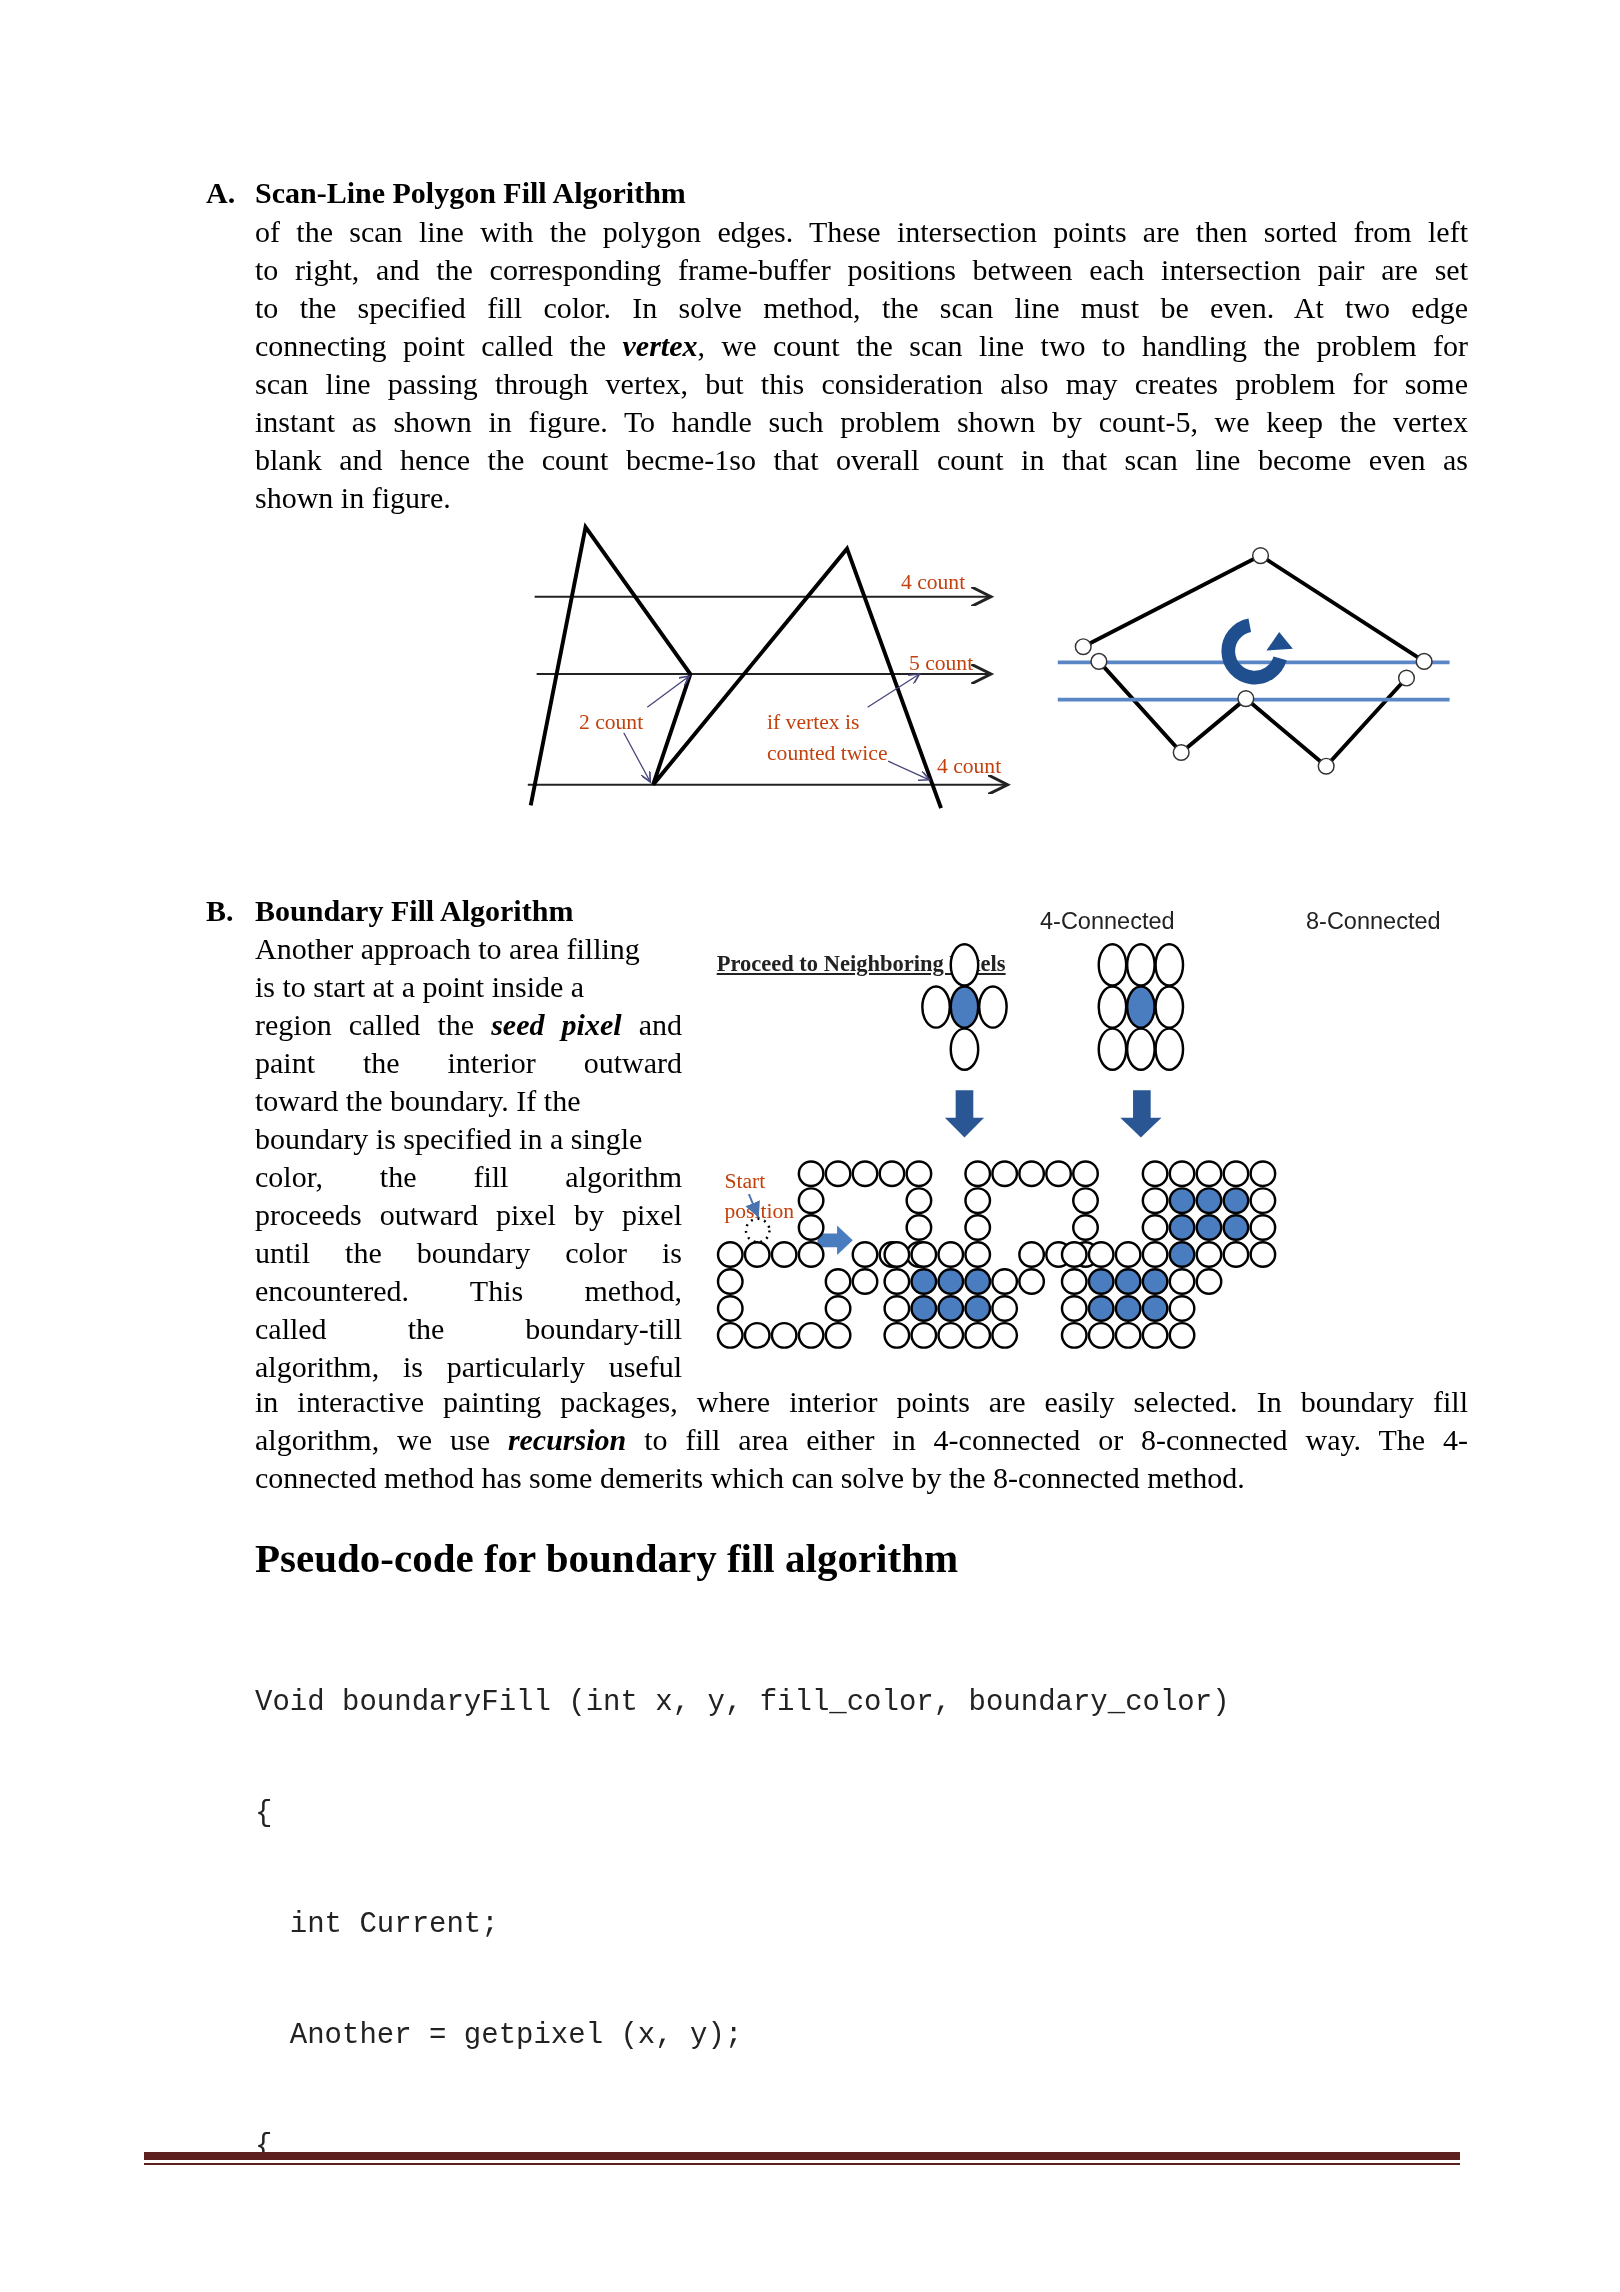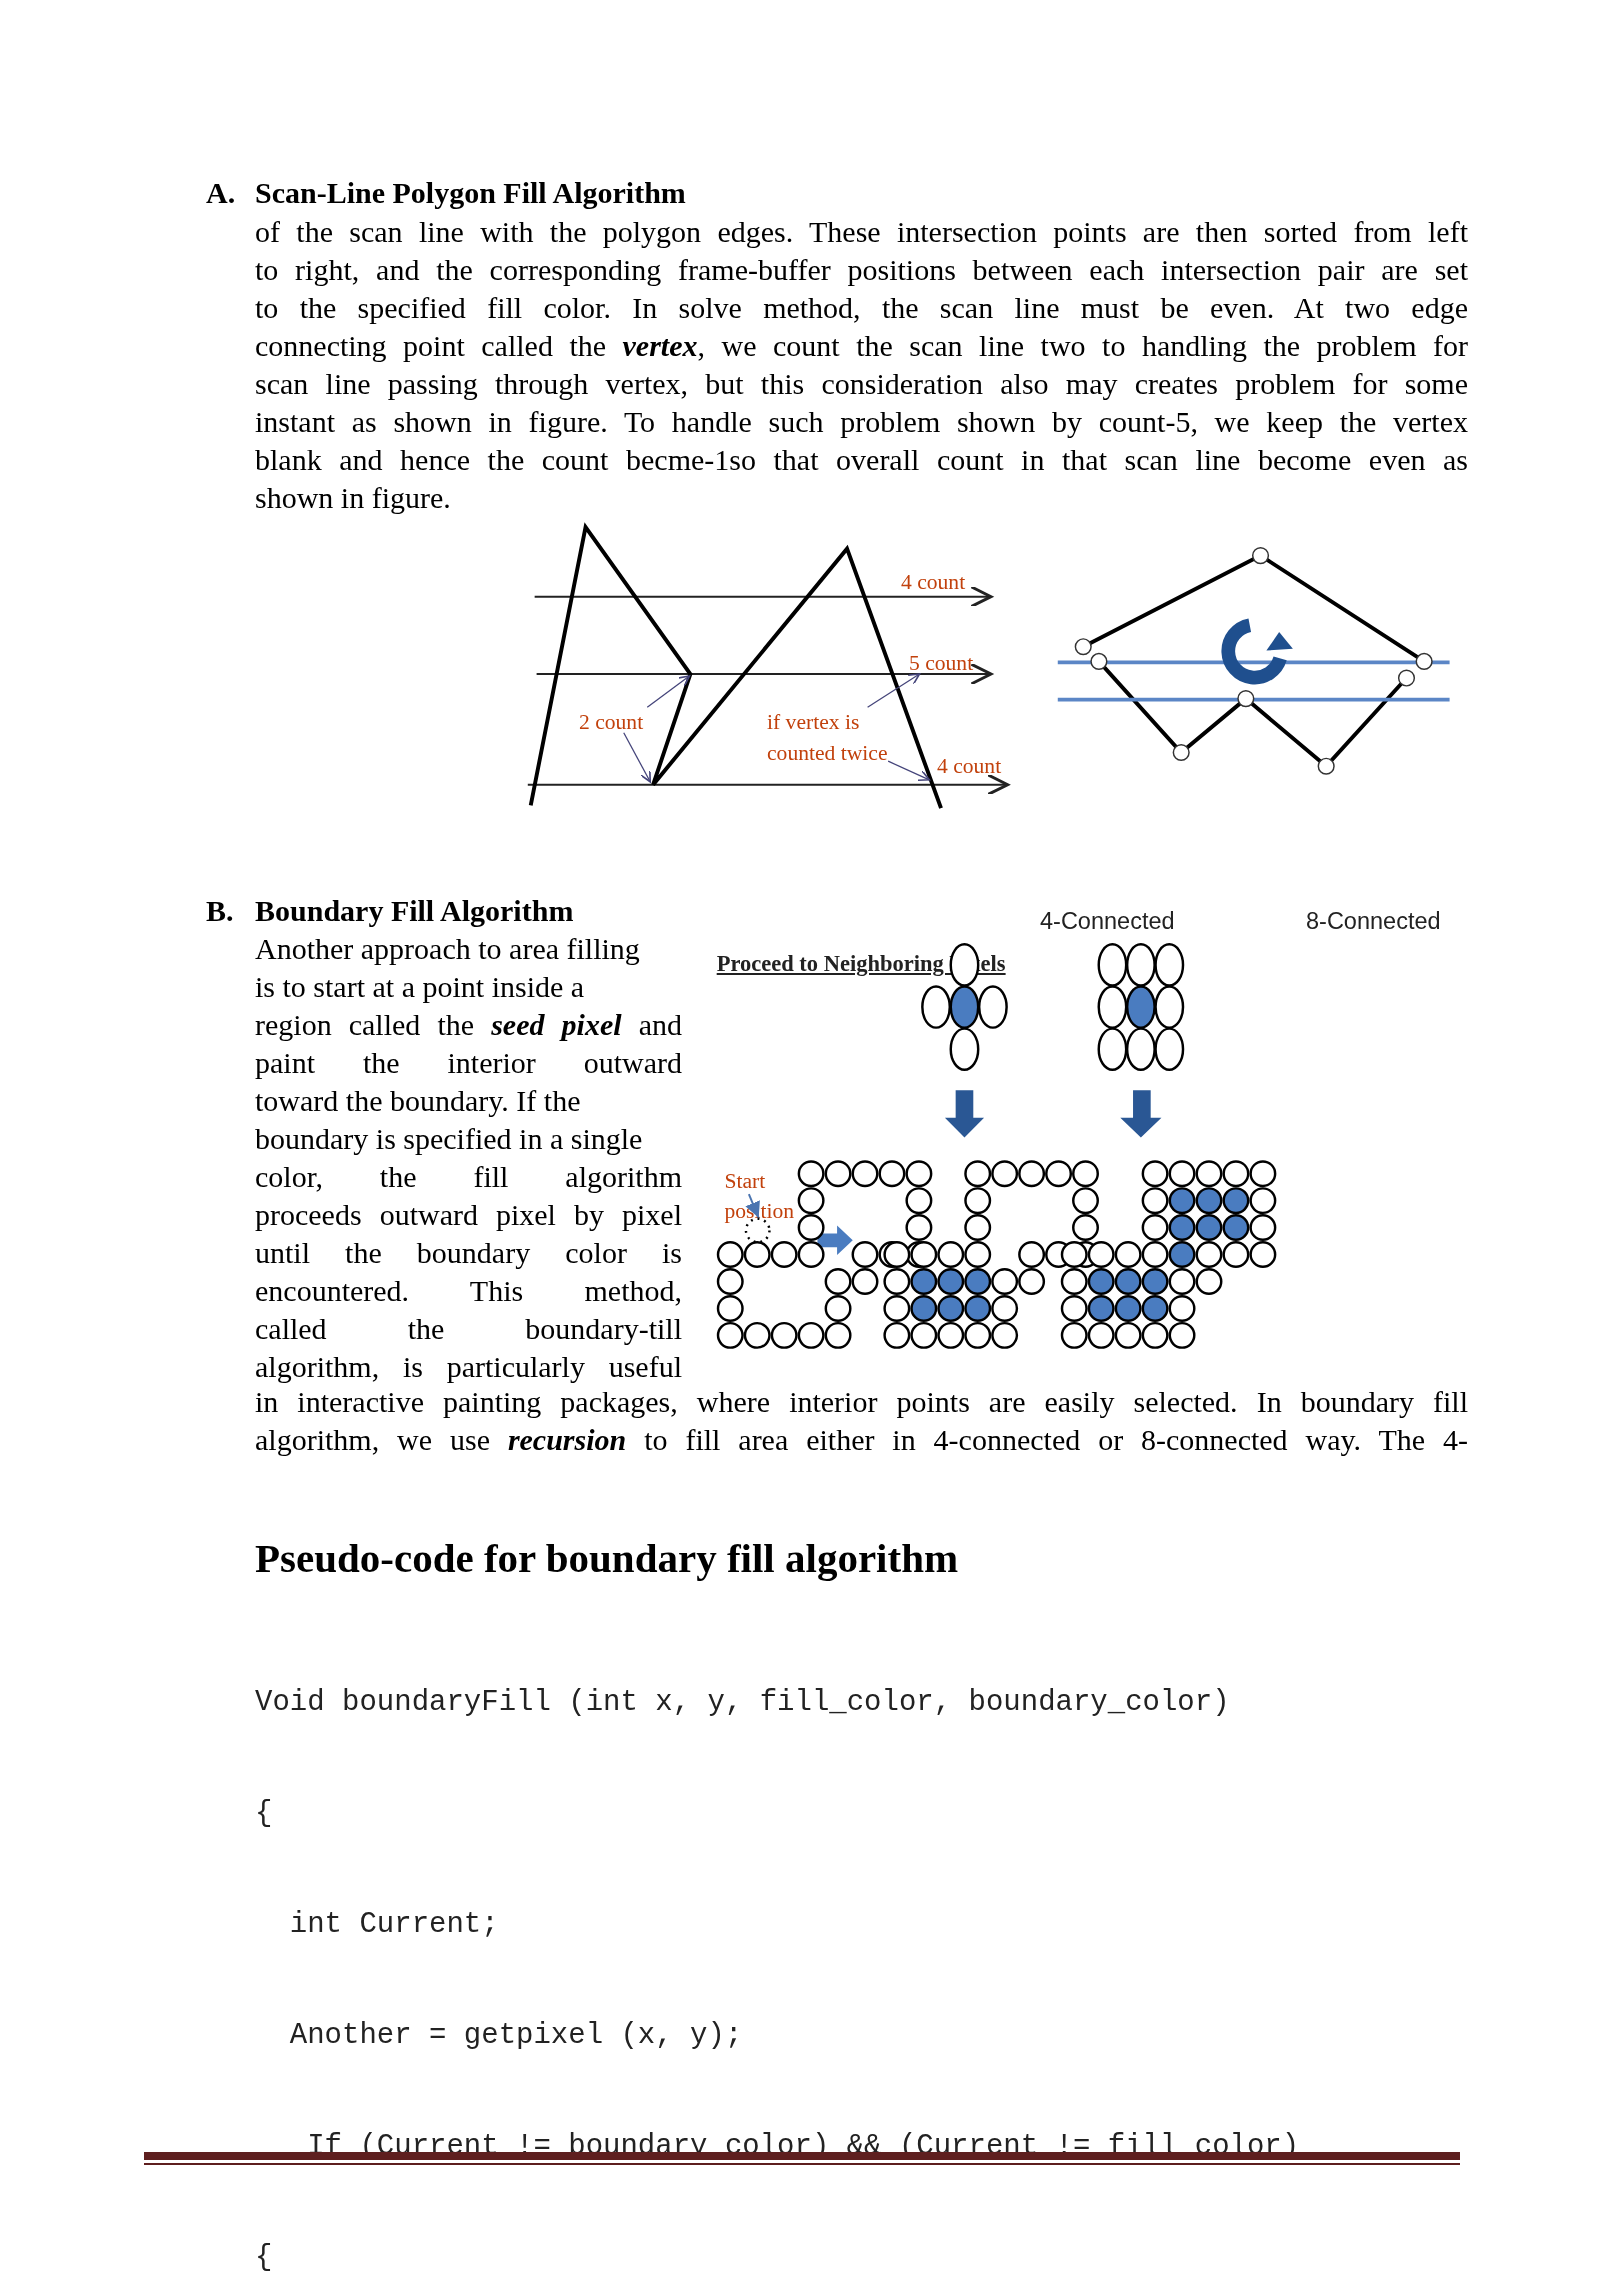--- a/index.html
+++ b/index.html
@@ -106,20 +106,21 @@
   <span class="line">proceeds outward pixel by pixel</span>
   <span class="line">until the boundary color is</span>
   <span class="line">encountered. This method,</span>
   <span class="line">called the boundary-till</span>
   <span class="line">algorithm, is particularly useful</span>
 </div>
 
 <div class="abs para" style="left:247px; top:1383px; width:1213px;">
   <span class="line">in interactive painting packages, where interior points are easily selected. In boundary fill</span>
   <span class="line"><span>algorithm, we use </span><b><i>recursion</i></b><span> to fill area either in 4-connected or 8-connected way. The 4-</span></span>
+  <span class="line last">connected method has some demerits which can solve by the 8-connected method.</span>
 </div>
 
 <div class="abs" style="left:686px; top:902px; width:784px; height:461px;">
   <span class="abs sans-label" style="left:338px; top:5.9px;">4-Connected</span>
   <span class="abs sans-label" style="left:604px; top:5.9px;">8-Connected</span>
   <span class="abs" style="left:14.7px; top:49px; font-family:'Liberation Serif',serif; font-weight:bold; font-size:22.5px; text-decoration:underline; color:#222;">Proceed to Neighboring Pixels</span>
   <span class="abs fig-label" style="left:22.5px; top:267px;">Start</span>
   <span class="abs fig-label" style="left:22.5px; top:297px;">position</span>
 
   <svg width="784" height="461" viewBox="0 0 800 470" style="position:absolute; left:0; top:0;">
@@ -259,21 +260,20 @@
   </svg>
 </div>
 
 <div class="abs subhead" style="left:247px; top:1534px;">Pseudo-code for boundary fill algorithm</div>
 
 <div class="abs code" style="left:247px; top:1610px;">
   <div>Void boundaryFill (int x, y, fill_color, boundary_color)</div>
   <div>{</div>
   <div>  int Current;</div>
   <div>  Another = getpixel (x, y);</div>
-  <div>   If (Current != boundary_color) &amp;&amp; (Current != fill_color)</div>
   <div>{</div>
   
   
   
   
   
   
   
   
 </div>

